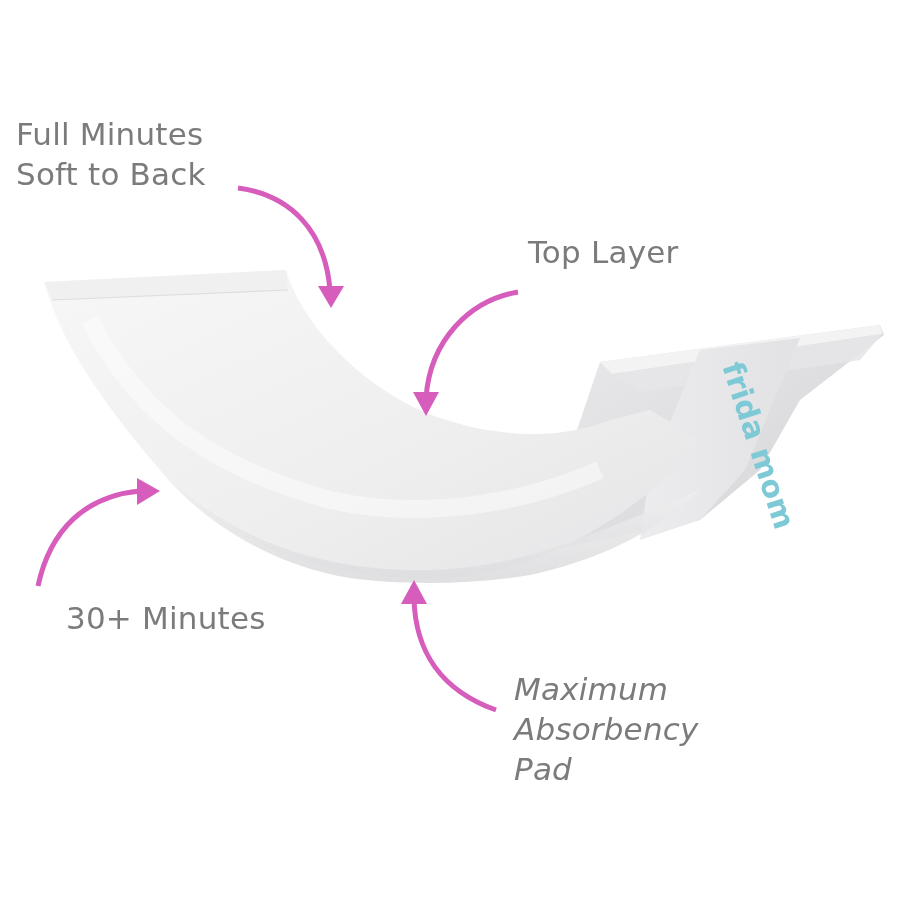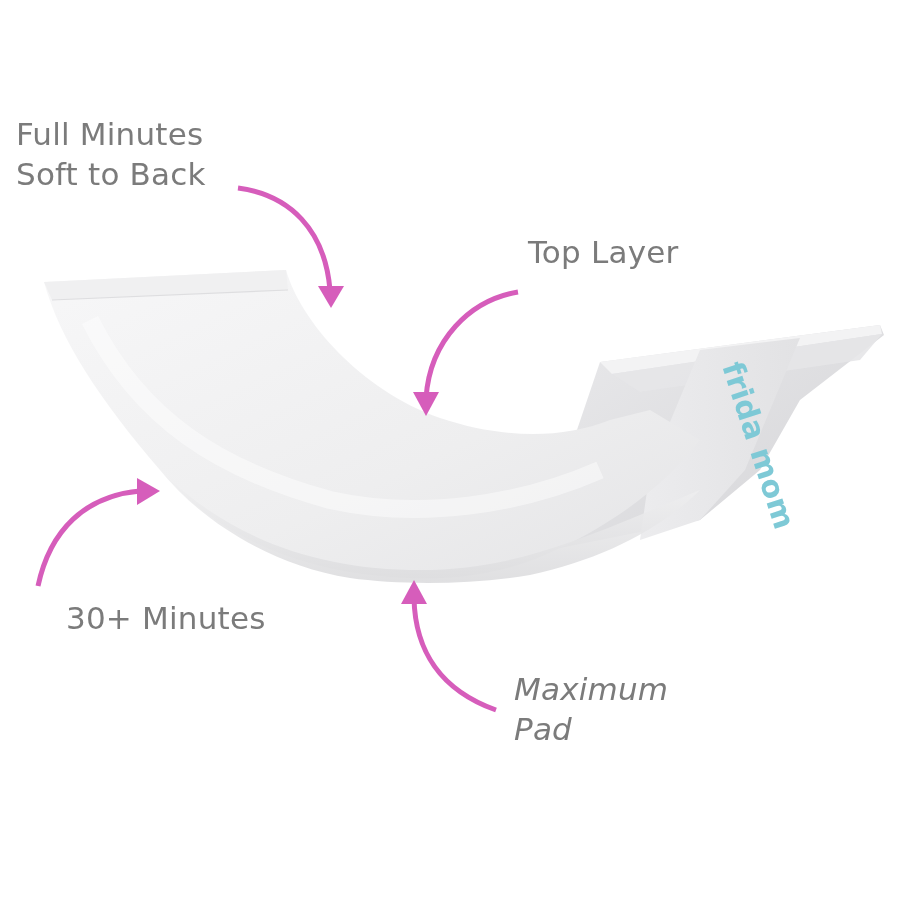--- a/index.html
+++ b/index.html
@@ -122,16 +122,17 @@
   <div class="label" id="label-super-soft">
     <span>Top Layer</span>
   </div>
 
   <div class="label" id="label-cold-therapy">
     <span>30+ Minutes</span>
   </div>
 
   <div class="label" id="label-absorbency">
     <span>Maximum</span>
+    <span>Absorbency</span>
     <span>Pad</span>
   </div>
 
 </div>
 
 </body></html>

